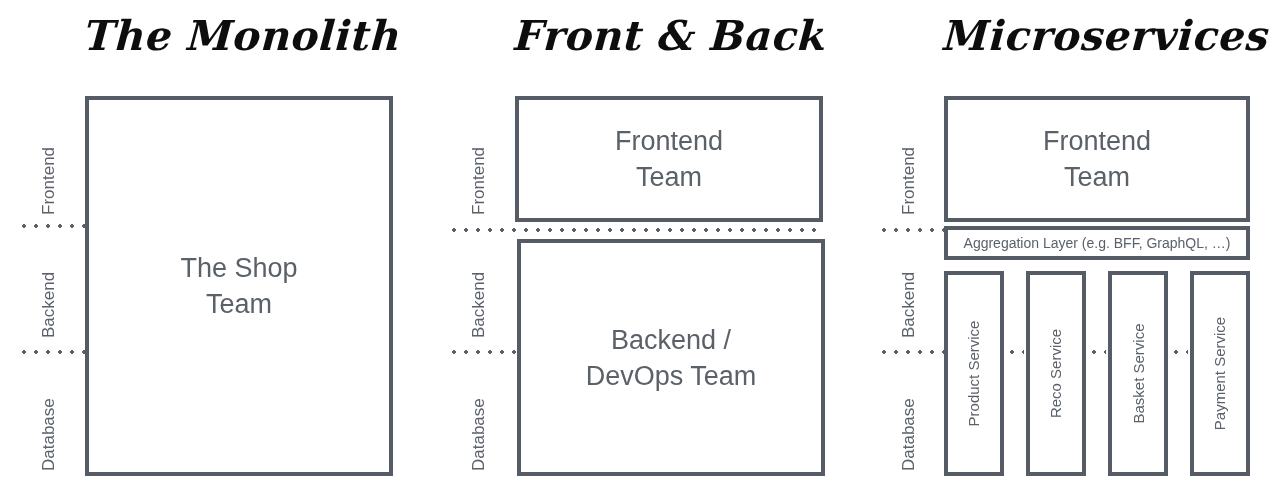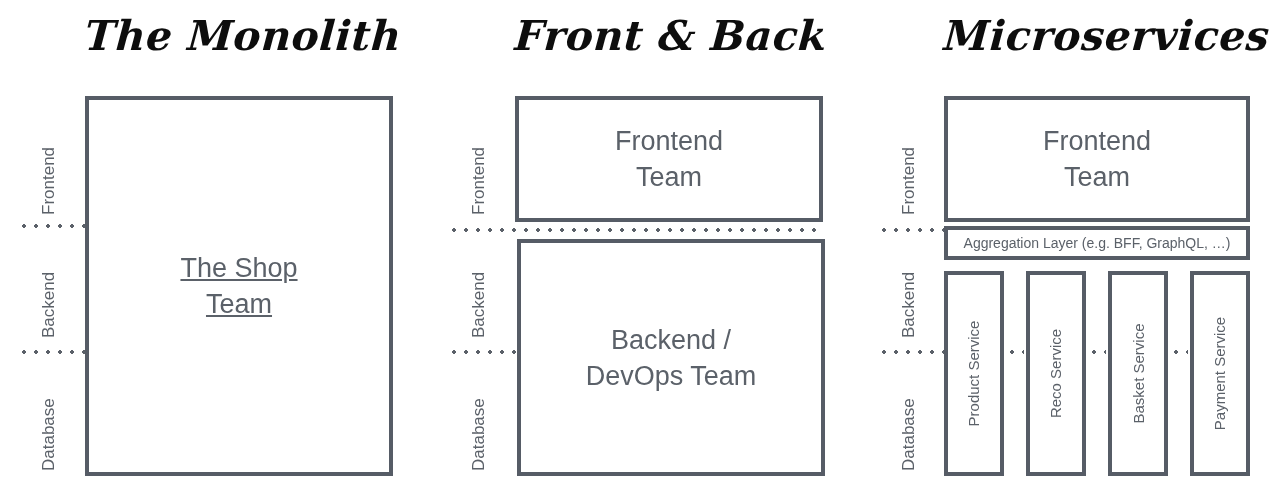--- a/index.html
+++ b/index.html
@@ -100,21 +100,21 @@
 
   <div class="panel-title" style="left:85px; top:12px; width:308px;">The Monolith</div>
 
   <div class="axis-label" style="left:40px; top:215px;">Frontend</div>
   <div class="axis-label" style="left:40px; top:338px;">Backend</div>
   <div class="axis-label" style="left:40px; top:471px;">Database</div>
 
   <div class="dotted" style="left:18px; top:224px; width:72px;"></div>
   <div class="dotted" style="left:18px; top:350px; width:72px;"></div>
 
-  <div class="box" style="left:85px; top:96px; width:308px; height:380px;text-decoration:underline;">
+  <div class="box" style="left:85px; top:96px; width:308px; height:380px;">
     <span class="box-label">The Shop
 Team</span>
   </div>
 
   <div class="panel-title" style="left:515px; top:12px; width:308px;">Front &amp; Back</div>
 
   <div class="axis-label" style="left:470px; top:215px;">Frontend</div>
   <div class="axis-label" style="left:470px; top:338px;">Backend</div>
   <div class="axis-label" style="left:470px; top:471px;">Database</div>
 

